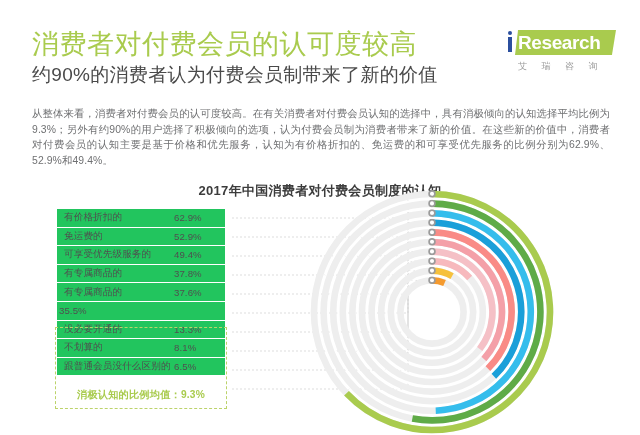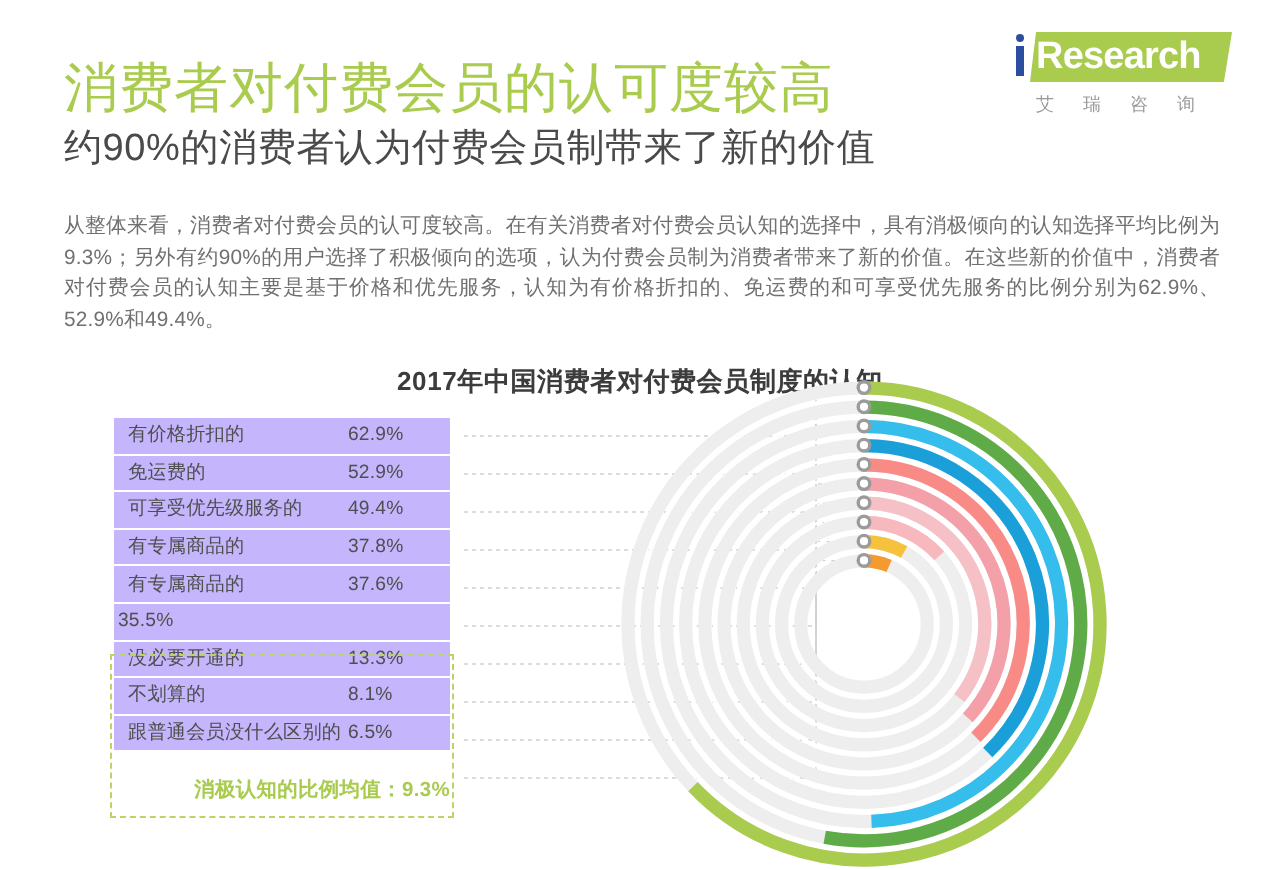--- a/index.html
+++ b/index.html
@@ -17,21 +17,21 @@
     font-size:27px;line-height:32px;color:#a9cb4e;font-weight:400;
     letter-spacing:0.5px;white-space:nowrap;
   }
   .subtitle{
     position:absolute;left:32px;top:63px;
     font-size:19px;line-height:24px;color:#4a4a4a;font-weight:400;
     letter-spacing:0.3px;white-space:nowrap;
   }
 
   
-  .logo{position:absolute;right:24px;top:16px;width:110px;height:46px;}
+  .logo{position:absolute;right:24px;top:30px;width:110px;height:46px;}
   .logo-mark{position:relative;width:110px;height:27px;}
   .logo-i-dot{
     position:absolute;left:2px;top:1px;width:4px;height:4px;border-radius:50%;
     background:#2b4f9e;
   }
   .logo-i-stem{
     position:absolute;left:2px;top:7px;width:4px;height:15px;background:#2b4f9e;
   }
   .logo-green{
     position:absolute;left:9px;top:0px;width:101px;height:25px;
@@ -59,39 +59,39 @@
   
   .chart-title{
     position:absolute;left:0;top:182px;width:640px;text-align:center;
     font-size:13px;font-weight:700;color:#3c3c3c;letter-spacing:0.3px;
   }
 
   
   .table{position:absolute;left:57px;top:209px;width:168px;}
   .row{
     position:relative;height:17.6px;display:flex;align-items:center;
-    background:#c4b5fd;border-bottom:1.4px solid #ffffff;
+    background:#22c55e;border-bottom:1.4px solid #ffffff;
   }
   .row .lbl{
     flex:0 0 108px;padding-left:7px;font-size:9.6px;color:#4f4f4f;
     white-space:nowrap;overflow:hidden;letter-spacing:0.1px;
   }
   .row .val{
     flex:1;font-size:9.6px;color:#4f4f4f;text-align:left;padding-left:2px;
     letter-spacing:0.1px;
   }
   .row.neg .lbl,.row.neg .val{color:#4f4f4f;}
 
   
   .neg-box{
     position:absolute;left:55px;top:327px;width:172px;height:82px;
     border:1.3px dashed #bcd36a;box-sizing:border-box;pointer-events:none;
   }
   .neg-note{
-    position:absolute;left:57px;top:388px;width:168px;text-align:right;
+    position:absolute;left:57px;top:388px;width:168px;text-align:center;
     font-size:10.2px;color:#a9cb4e;font-weight:700;letter-spacing:0.2px;
   }
 
   
   .leaders{position:absolute;left:0;top:0;width:640px;height:435px;}
 
   
   .radial{position:absolute;left:300px;top:188px;width:340px;height:247px;}
 </style>
 </head>

